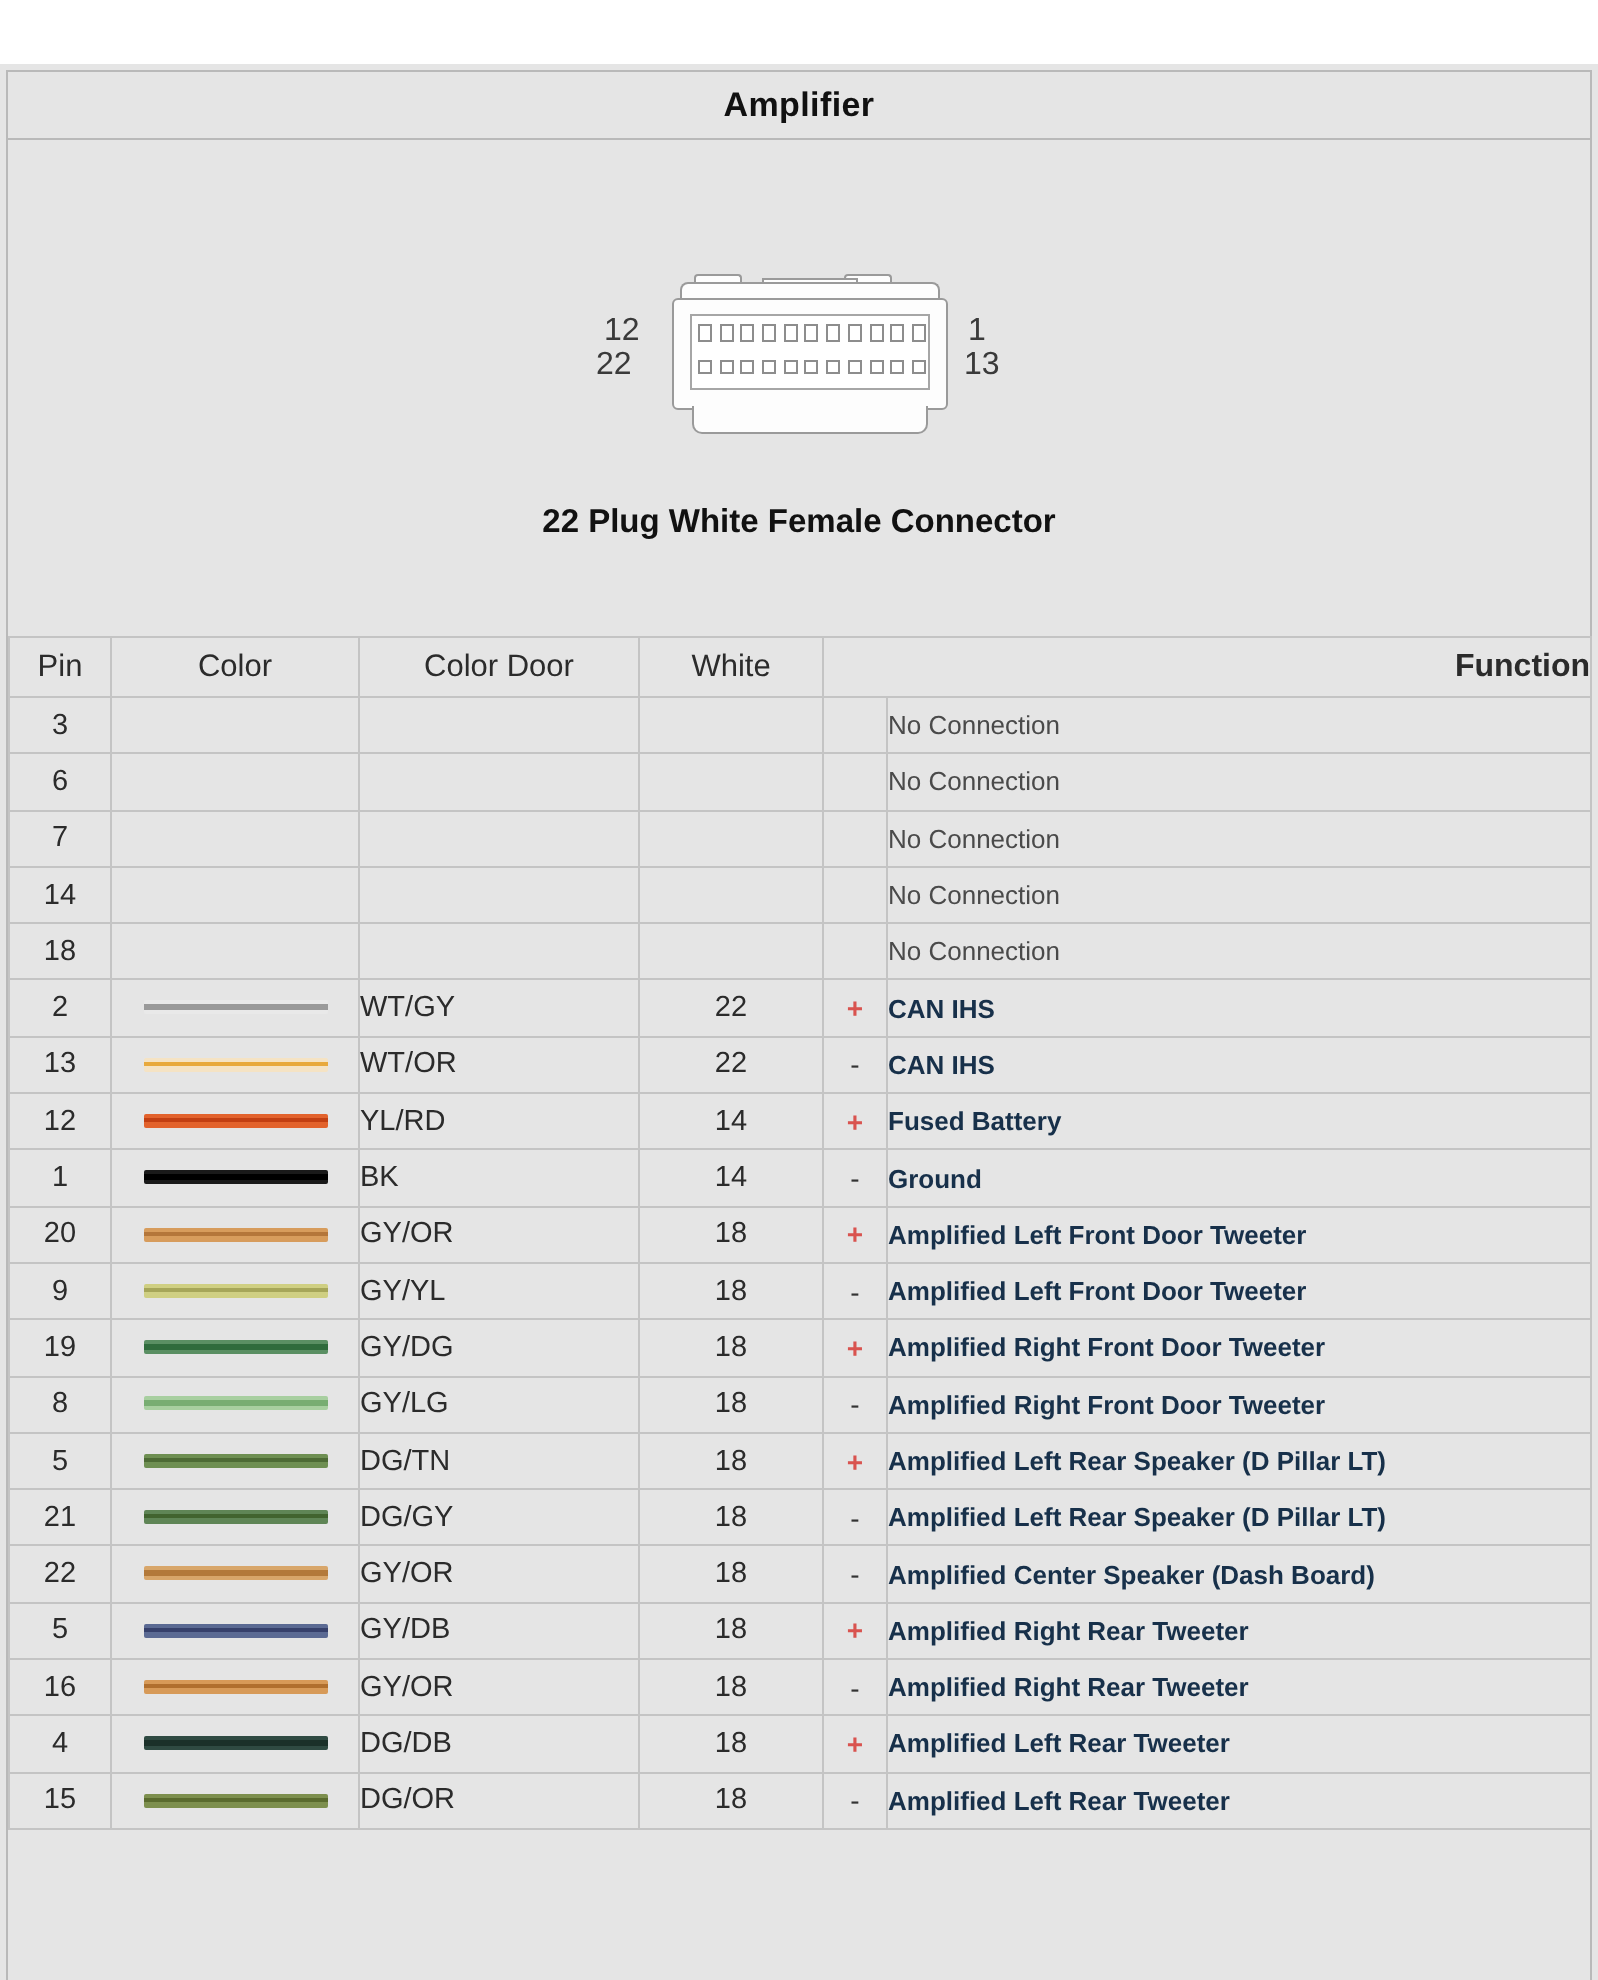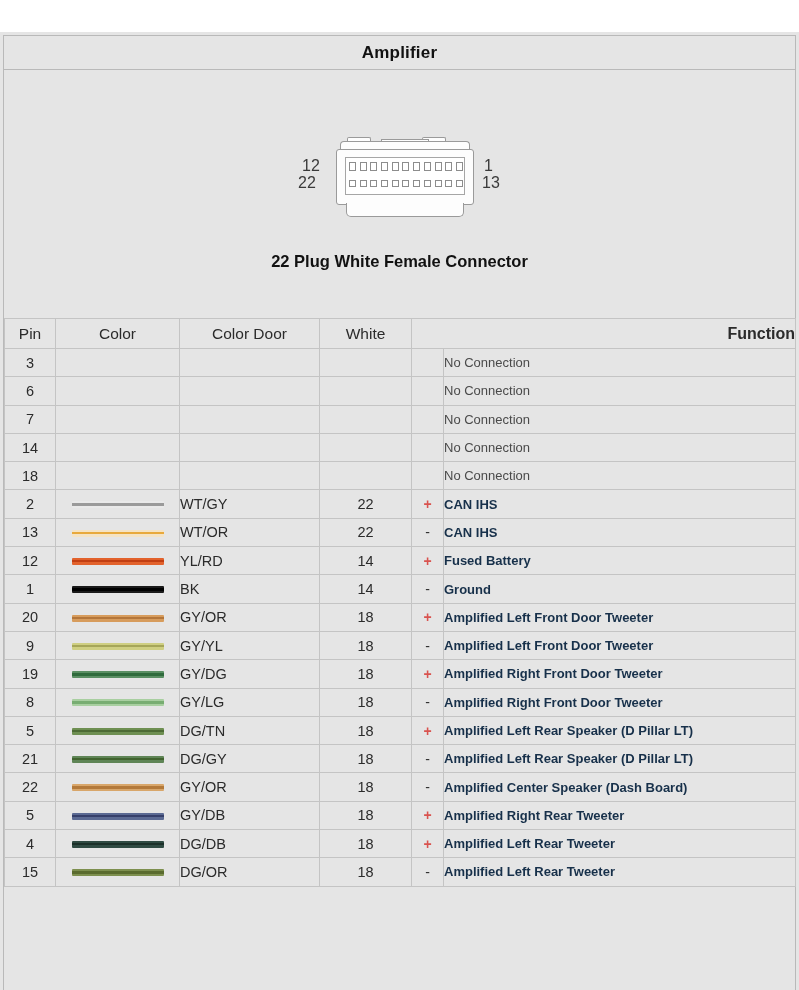--- a/index.html
+++ b/index.html
@@ -472,20 +472,28 @@
         </tr>
         <tr>
           <td class="c-pin">5</td>
           <td class="c-color"><span class="wire" style="background: rgb(91, 106, 147);"><span class="stripe" style="background: rgb(54, 64, 107);"></span></span></td>
           <td class="c-code">GY/DB</td>
           <td class="c-gauge">18</td>
           <td class="c-pol">+</td>
           <td class="c-func">Amplified Right Rear Tweeter</td>
         </tr>
         <tr>
+          <td class="c-pin">16</td>
+          <td class="c-color"><span class="wire" style="background: rgb(215, 154, 88);"><span class="stripe" style="background: rgb(176, 111, 46);"></span></span></td>
+          <td class="c-code">GY/OR</td>
+          <td class="c-gauge">18</td>
+          <td class="c-pol neg">-</td>
+          <td class="c-func">Amplified Right Rear Tweeter</td>
+        </tr>
+        <tr>
           <td class="c-pin">4</td>
           <td class="c-color"><span class="wire" style="background: rgb(47, 74, 66);"><span class="stripe" style="background: rgb(27, 48, 41);"></span></span></td>
           <td class="c-code">DG/DB</td>
           <td class="c-gauge">18</td>
           <td class="c-pol">+</td>
           <td class="c-func">Amplified Left Rear Tweeter</td>
         </tr>
         <tr>
           <td class="c-pin">15</td>
           <td class="c-color"><span class="wire" style="background: rgb(125, 143, 78);"><span class="stripe" style="background: rgb(90, 107, 46);"></span></span></td>

